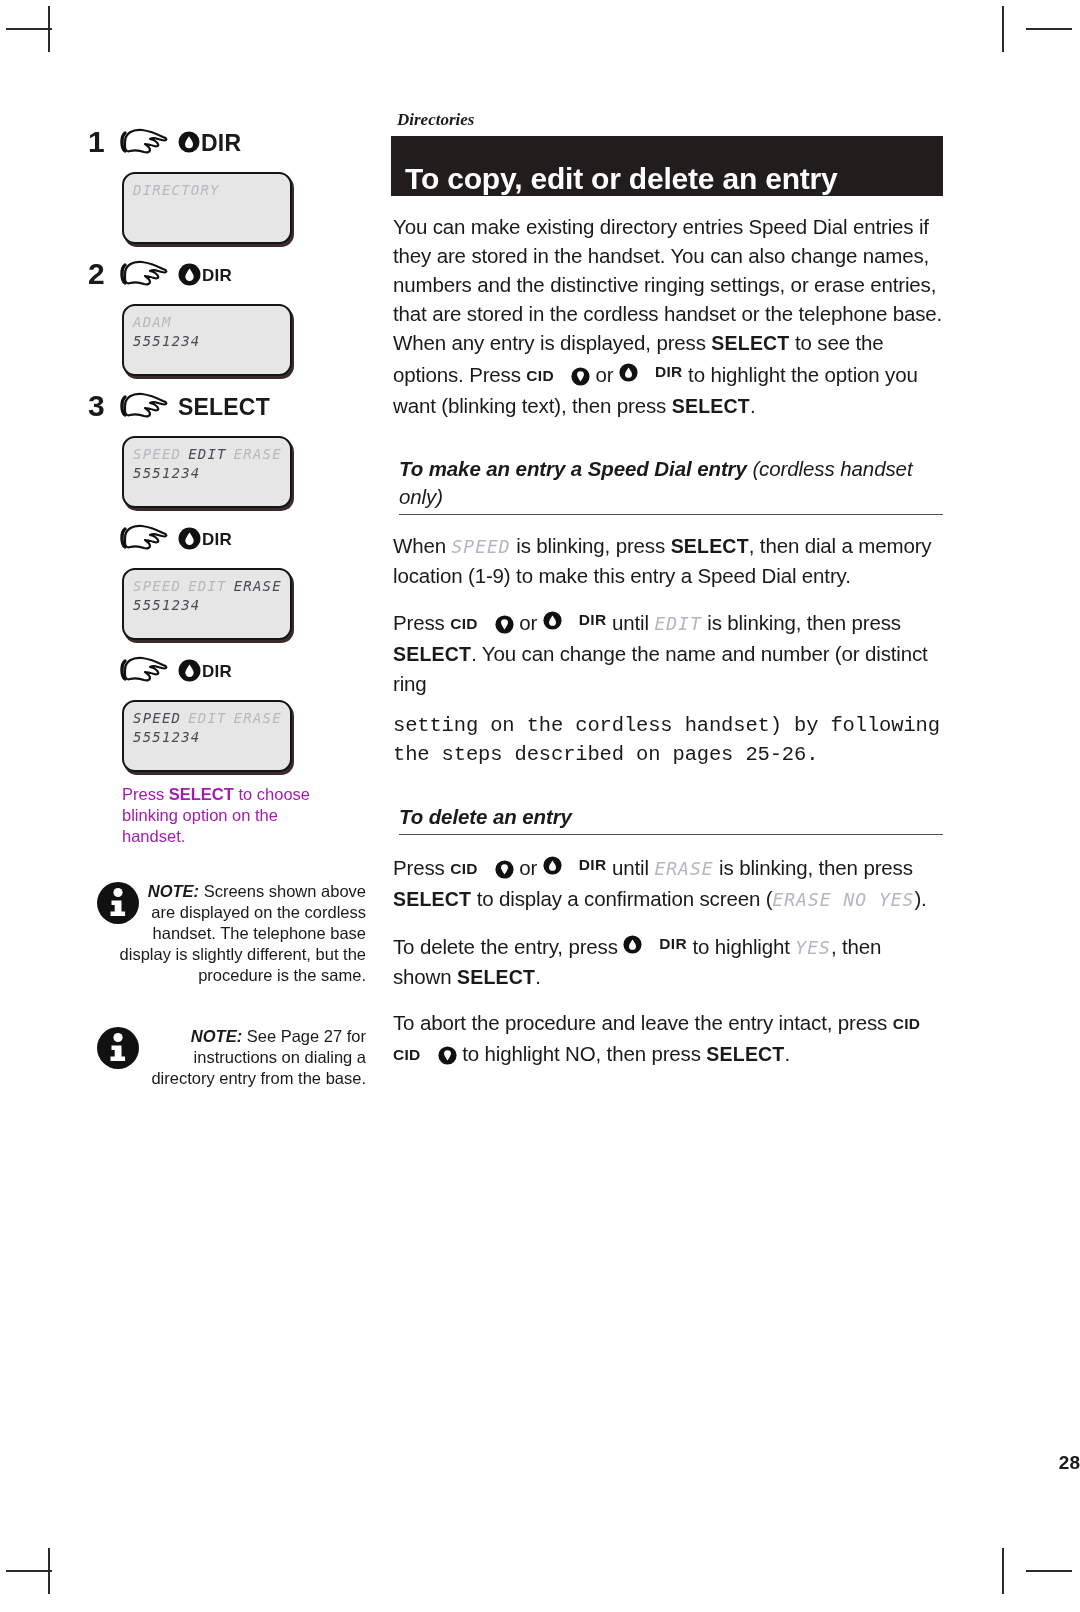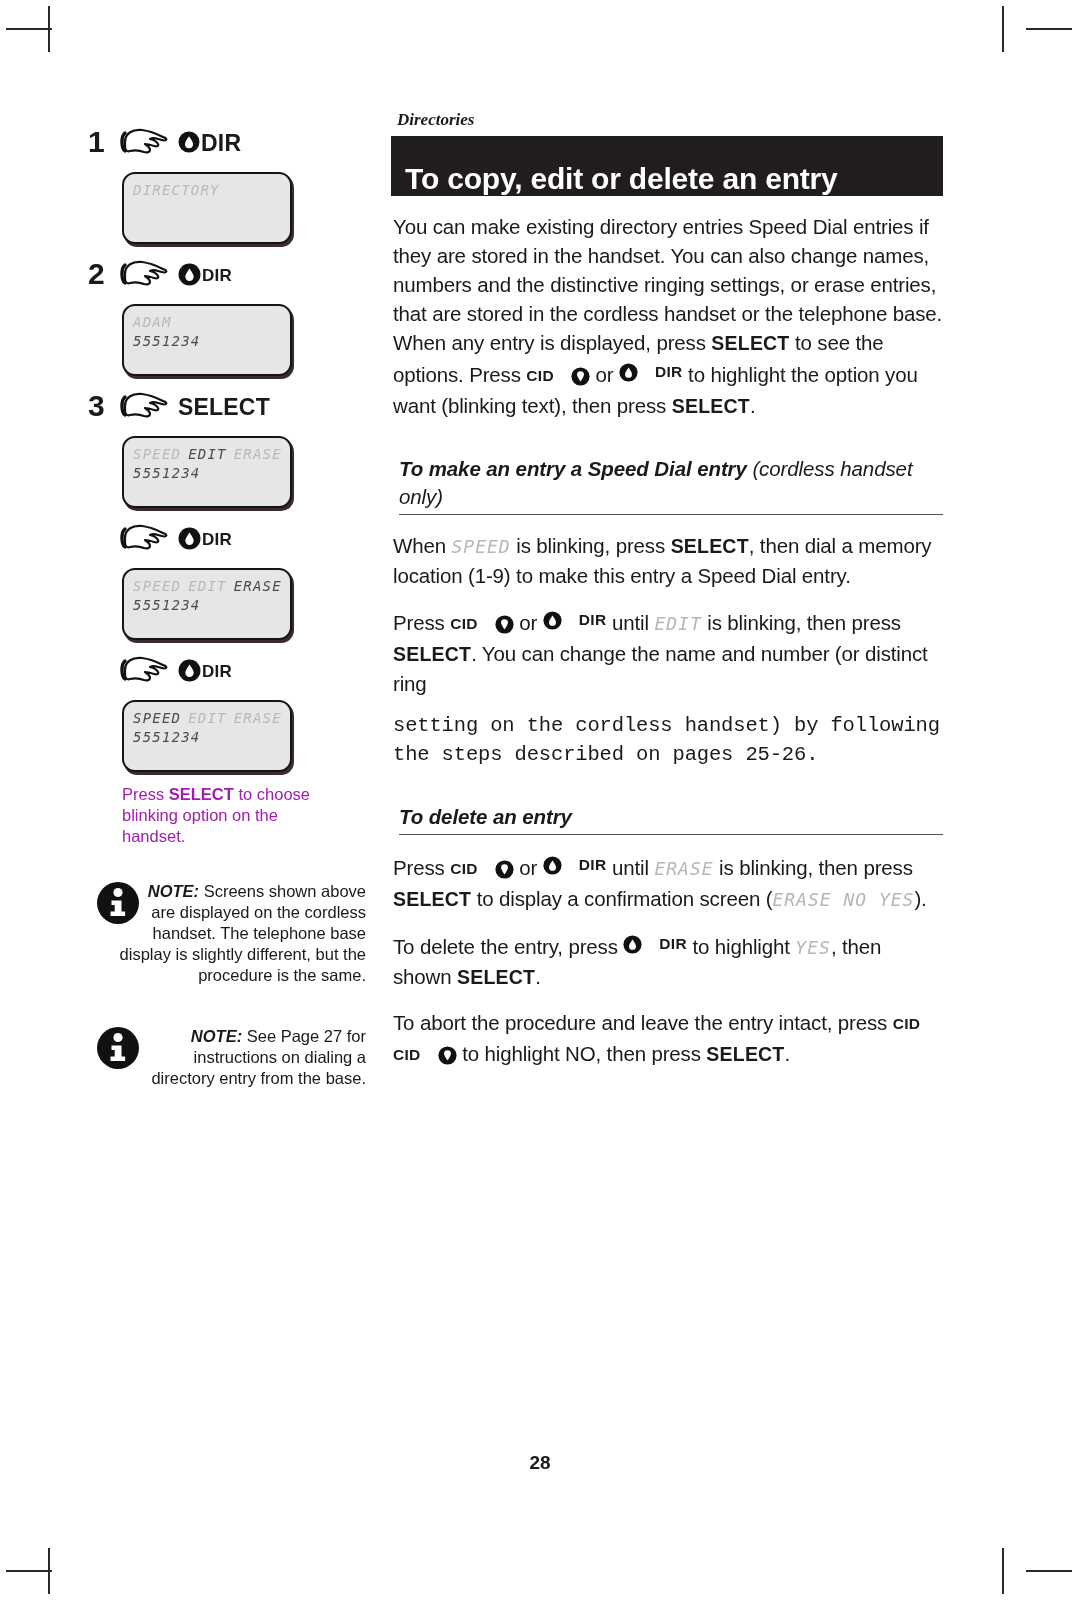--- a/index.html
+++ b/index.html
@@ -194,21 +194,21 @@
     font-size: 18px;
     letter-spacing: 1px;
     color: #b4b6bb;
   }
 
   .pagenum {
     position: absolute;
     left: 0;
     right: 0;
     top: 1452px;
-    text-align: center;
+    text-align: right;
     font-size: 19px;
     font-weight: bold;
     font-family: "Liberation Sans", sans-serif;
   }
 </style>
 </head>
 <body>
 
 <div id="page">
 

